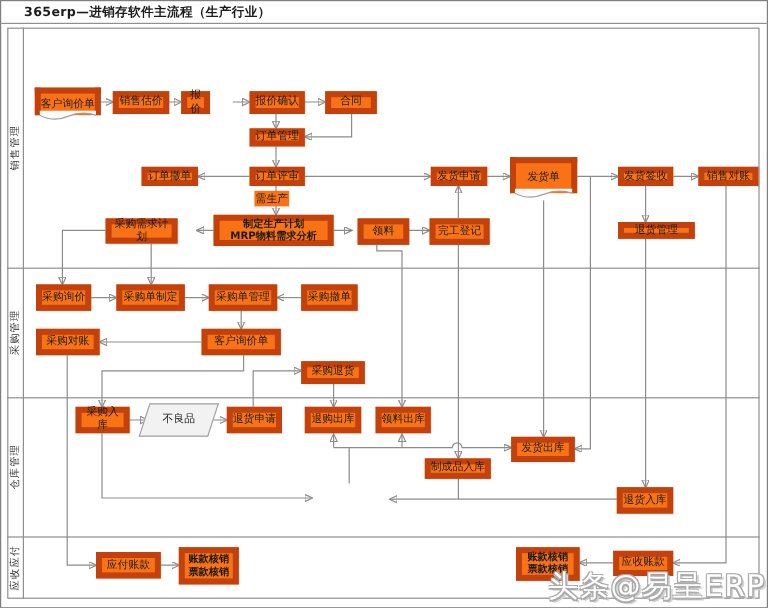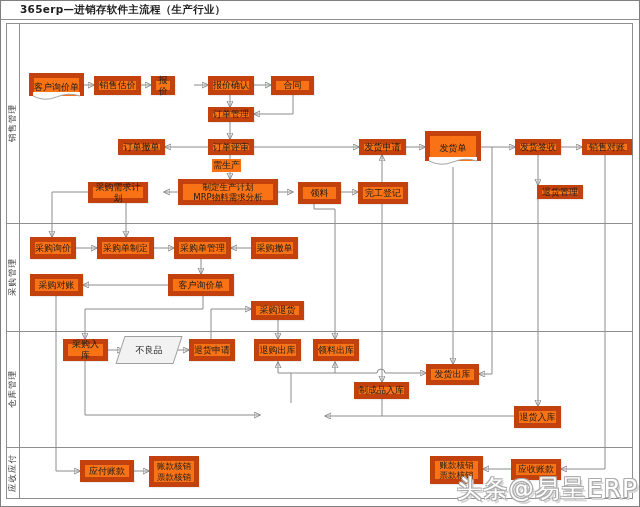--- a/index.html
+++ b/index.html
@@ -15,21 +15,21 @@
   .hdiv{position:absolute;left:5px;width:627px;height:1px;background:#8f8f8f;}
   .lane-label{position:absolute;left:5px;width:13px;display:flex;align-items:center;justify-content:center;}
   .lane-label span{transform:rotate(-90deg);white-space:nowrap;font-size:8.5px;color:#333;letter-spacing:1px;}
   
   #edges{position:absolute;left:0;top:0;width:640px;height:507px;z-index:3;pointer-events:none;}
   #edges path{stroke:#8c8c8c;stroke-width:1;fill:none;}
   
   .node{position:absolute;box-sizing:border-box;background:#f97316;border:5px solid #c2410c;
         display:flex;align-items:center;justify-content:center;text-align:center;
         font-size:9px;color:#1a1a1a;line-height:1.2;z-index:4;box-shadow:1px 1px 1px rgba(0,0,0,.07);}
-  .node.two{font-size:8.5px;}
+  .node.two{font-size:8.5px;font-weight:bold;}
   .node.doc{border-bottom:none;box-shadow:none;}
   .wave{position:absolute;left:-1px;bottom:-6px;width:calc(100% + 2px);height:10px;}
   .node.para{background:none;border:none;box-shadow:none;}
   .pbg{position:absolute;left:2px;right:2px;top:0;bottom:0;transform:skewX(-18deg);
        background:#f2f2f2;border:1px solid #9f9f9f;}
   .para span{position:relative;z-index:1;}
   .edge-label{position:absolute;z-index:5;background:#f97316;font-size:9px;color:#1a1a1a;padding:0 1px;}
   
   #watermark{position:absolute;right:1px;top:471px;z-index:6;font-size:25px;font-weight:normal;letter-spacing:1px;
              color:#fff;text-shadow:-1px -1px 0 #ababab,1px -1px 0 #ababab,-1px 1px 0 #ababab,1px 1px 0 #ababab,2.5px 2.5px 0 #d6d6d6;}
@@ -171,21 +171,21 @@
       <path d="M0,0 L0,4 Q14,10 28,5 Q42,0 56,4 L56,0 Z" fill="#fbfbfb" stroke="none"></path>
       <path d="M0,4 Q14,10 28,5 Q42,0 56,4" fill="none" stroke="#9f9f9f" stroke-width="1"></path>
     </svg>
   </div>
   <div class="node" style="left:514px;top:138px;width:46px;height:16px">
       <span>发货签收</span>
     </div>
   <div class="node" style="left:581px;top:138px;width:50px;height:16px">
       <span>销售对账</span>
     </div>
-  <div class="node" style="left:536px;top:184px;width:46px;height:14px">
+  <div class="node" style="left:514px;top:184px;width:64px;height:14px">
       <span>退货管理</span>
     </div>
 
   <div class="node" style="left:29px;top:236px;width:46px;height:22px">
       <span>采购询价</span>
     </div>
   <div class="node" style="left:96px;top:236px;width:57px;height:22px">
       <span>采购单制定</span>
     </div>
   <div class="node" style="left:173px;top:236px;width:57px;height:22px">

